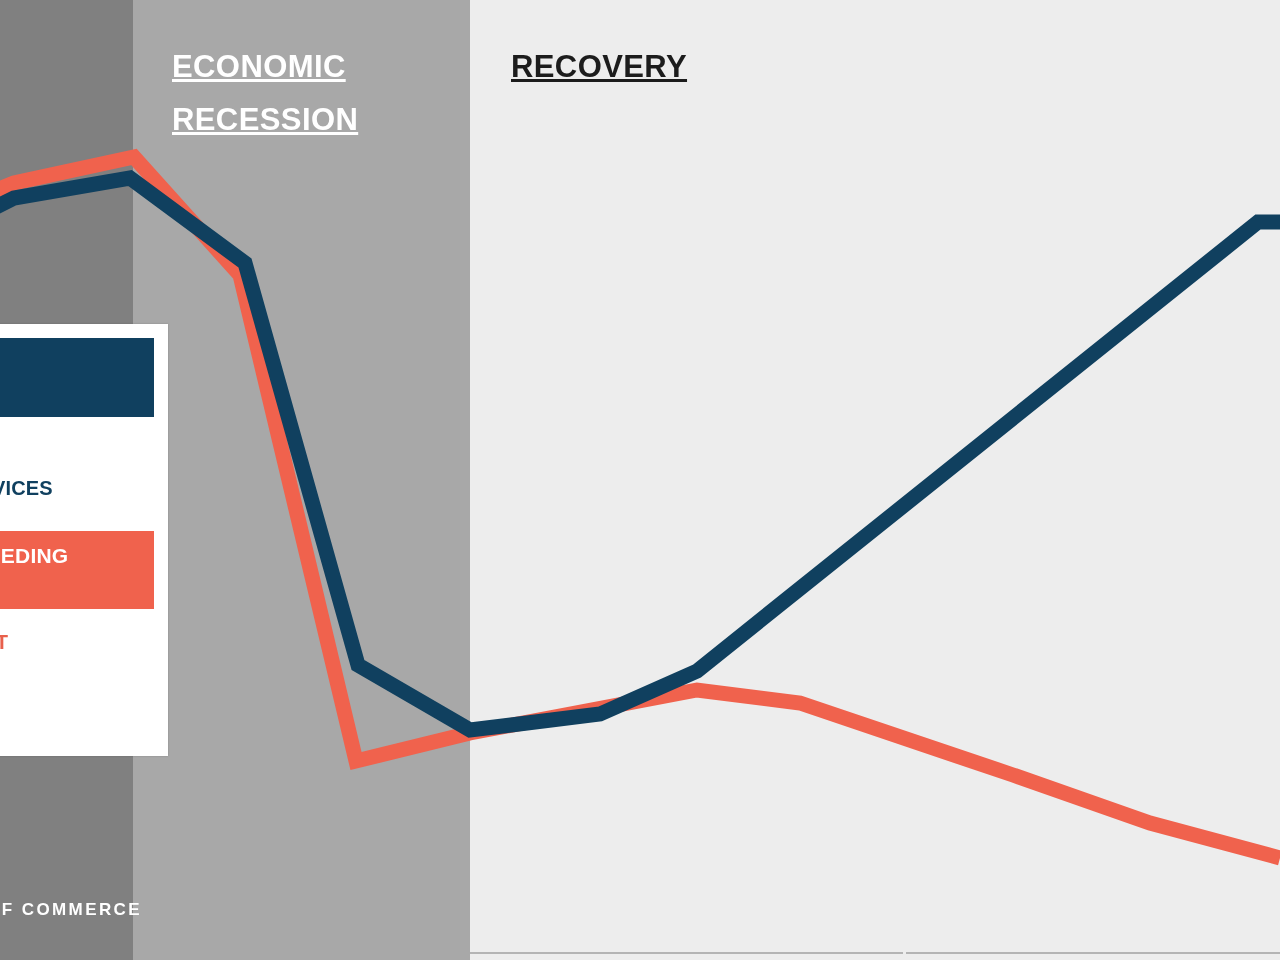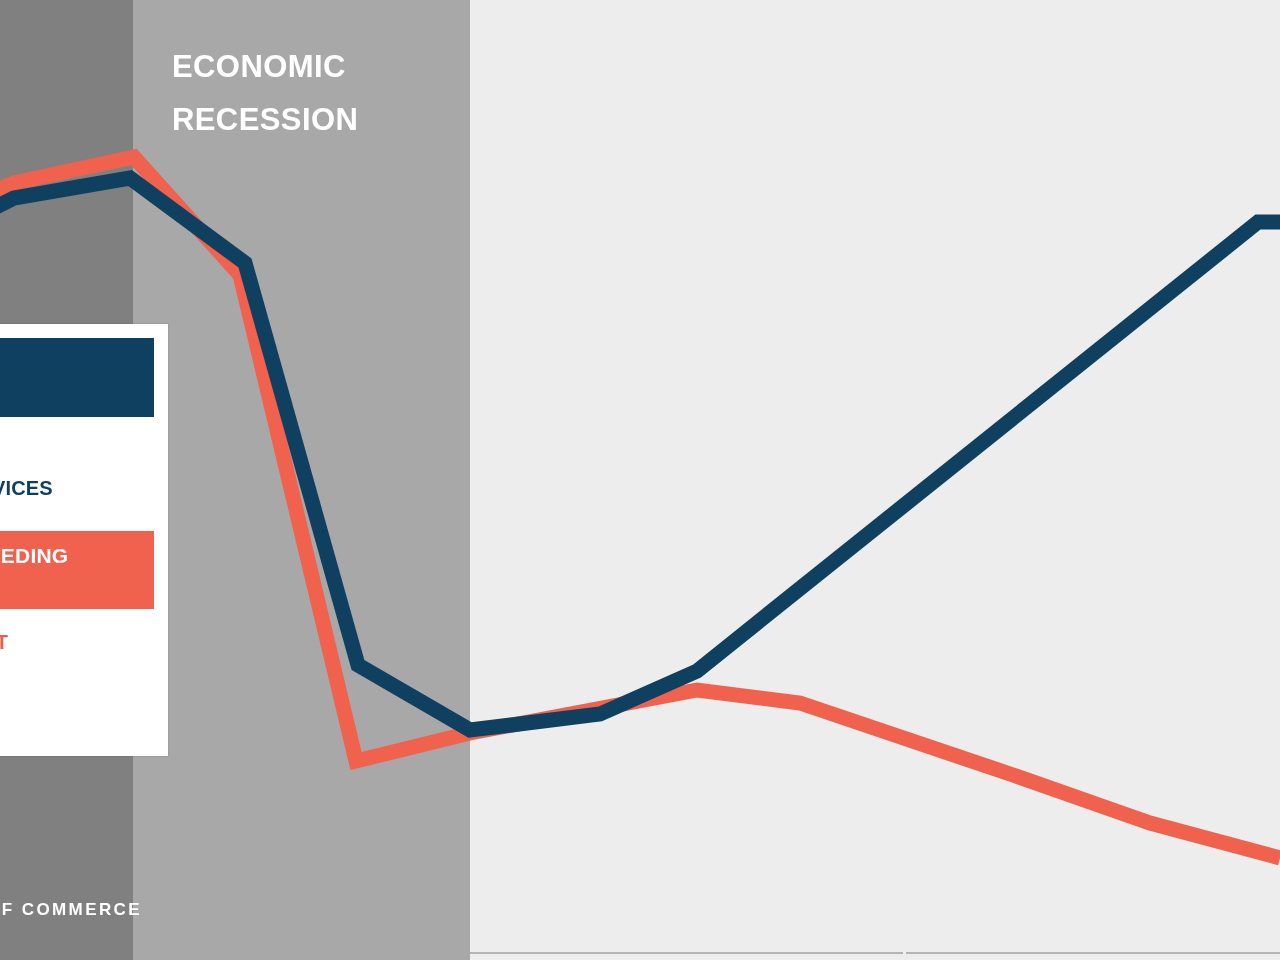--- a/index.html
+++ b/index.html
@@ -32,20 +32,21 @@
 
   
   .band-label {
     position: absolute;
     font-weight: 800;
     font-size: 31px;
     letter-spacing: 0.4px;
     line-height: 1.72;
     text-transform: uppercase;
     white-space: pre-line;
+    text-decoration: underline;
   }
   #label-prior {
     left: -92px;
     top: 36px;
     color: #ffffff;
     width: 110px;
     text-align: left;
   }
   #label-recession {
     left: 172px;
@@ -145,20 +146,21 @@
 <div id="stage">
 
   <div class="band" id="band-prior" style="background: rgb(128, 128, 128);"></div>
   <div class="band" id="band-recession" style="background: rgb(168, 168, 168);"></div>
   <div class="band" id="band-recovery" style="background: rgb(237, 237, 237);"></div>
 
   <div class="band-label" id="label-prior">D
 S</div>
   <div class="band-label" id="label-recession">ECONOMIC
 RECESSION</div>
+  <div class="band-label" id="label-recovery">RECOVERY</div>
 
   <svg id="chart-svg" viewBox="0 0 1280 960" preserveAspectRatio="none">
     <polyline id="series-red" fill="none" stroke="#f0624d" stroke-width="15" stroke-linejoin="miter" stroke-linecap="butt" points="-40,205 14,183 134,157 240,275 356,761 470,733 697,690 800,703 1013,775 1150,823 1280,858"></polyline>
     <polyline id="series-blue" fill="none" stroke="#10405f" stroke-width="15" stroke-linejoin="miter" stroke-linecap="butt" points="-40,225 14,198 130,178 245,263 358,665 470,730 600,714 697,671 1258,222 1280,222"></polyline>
   </svg>
 
   <div id="axis-baseline"></div>
   <div id="axis-tick"></div>
 
   <div id="legend">

